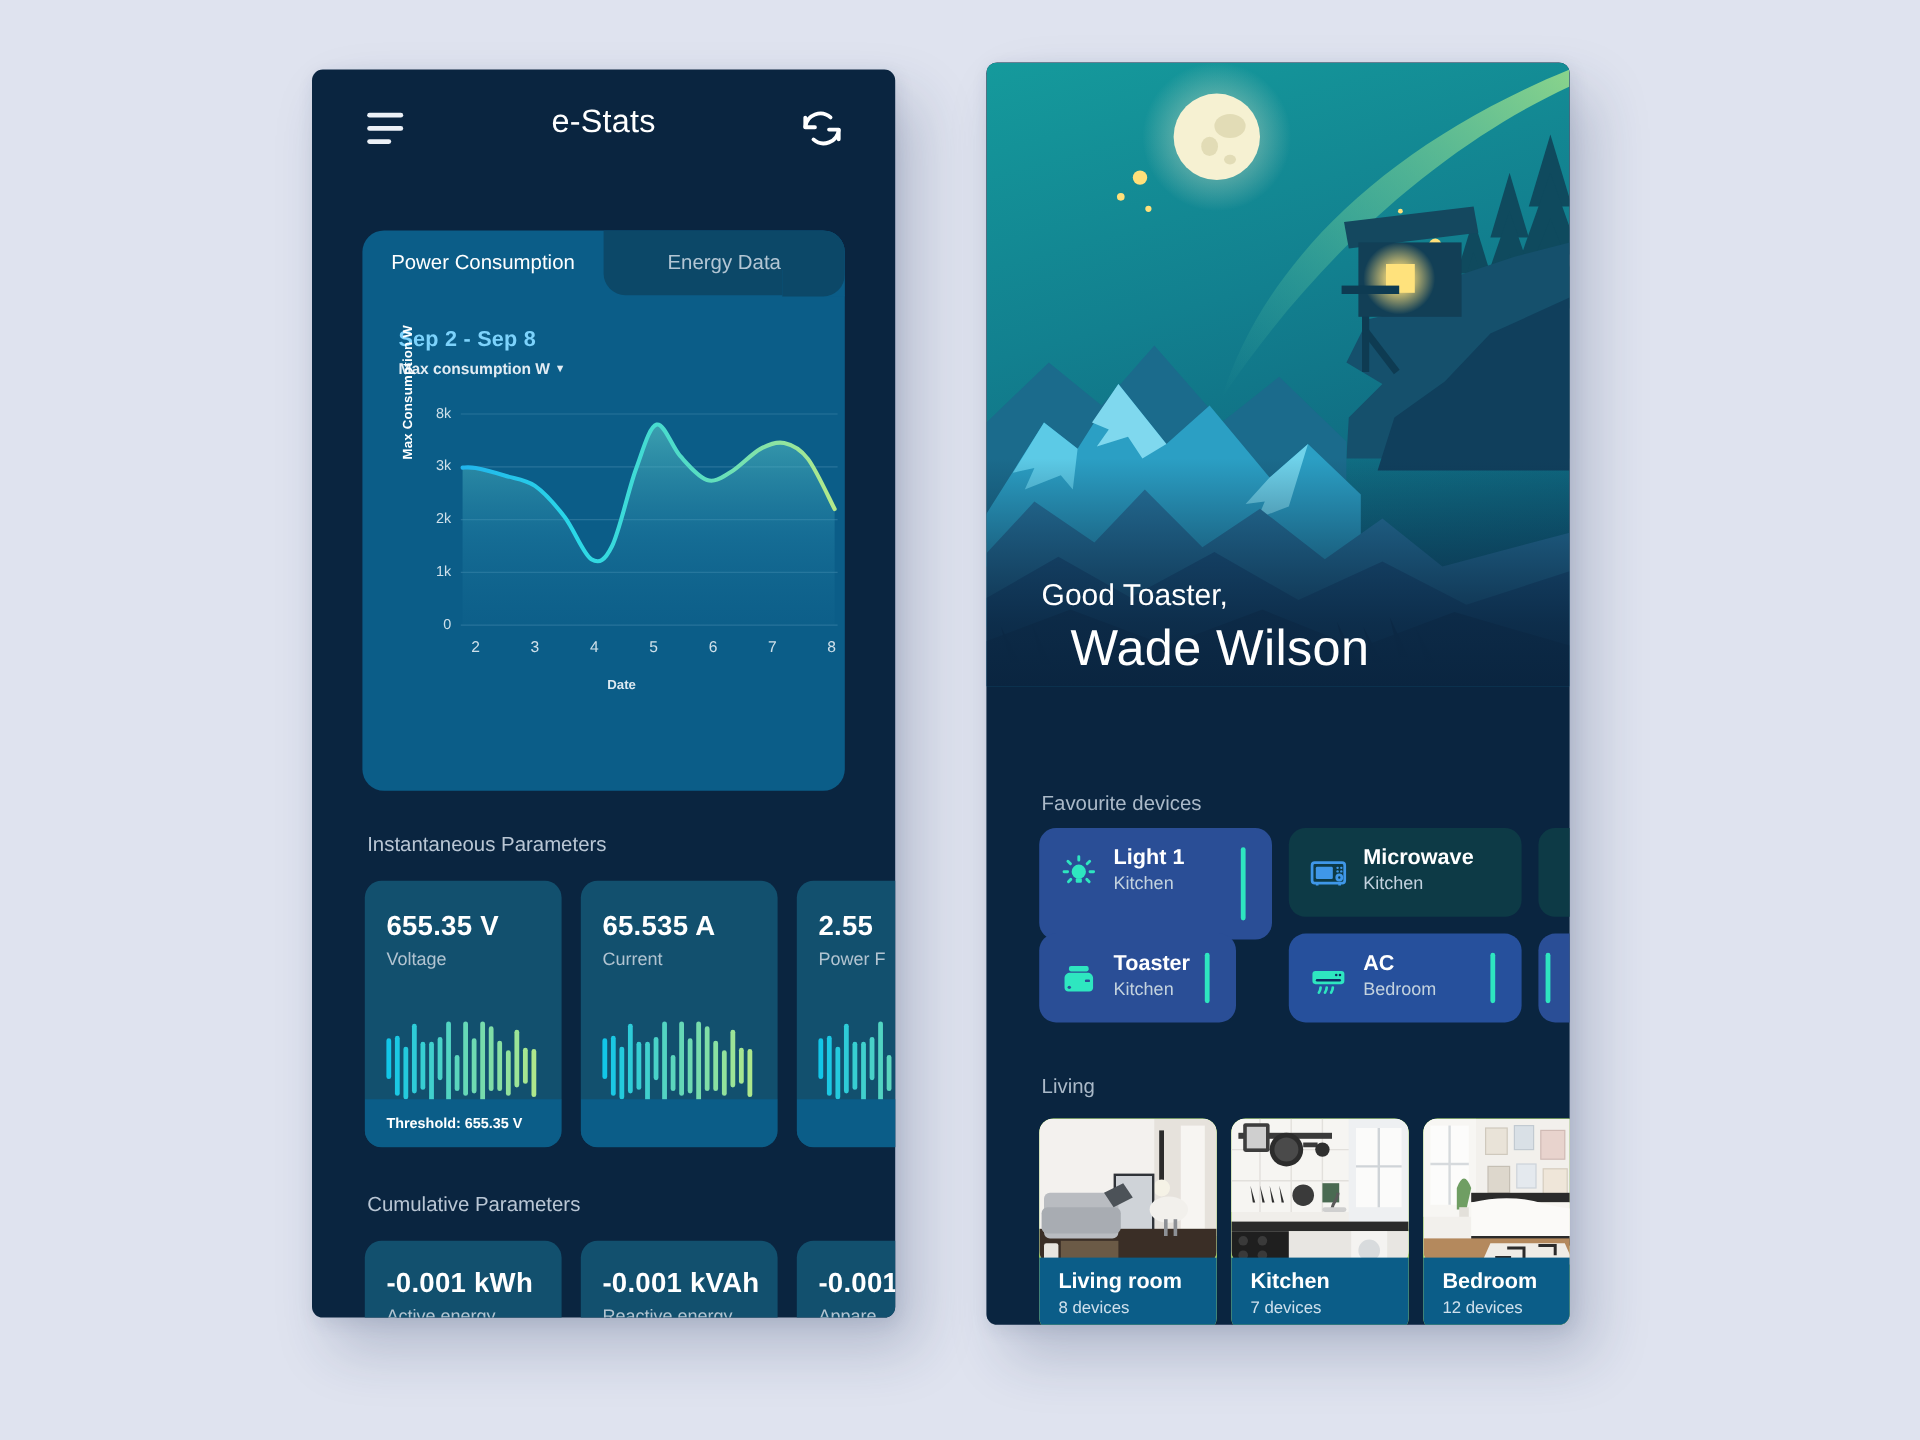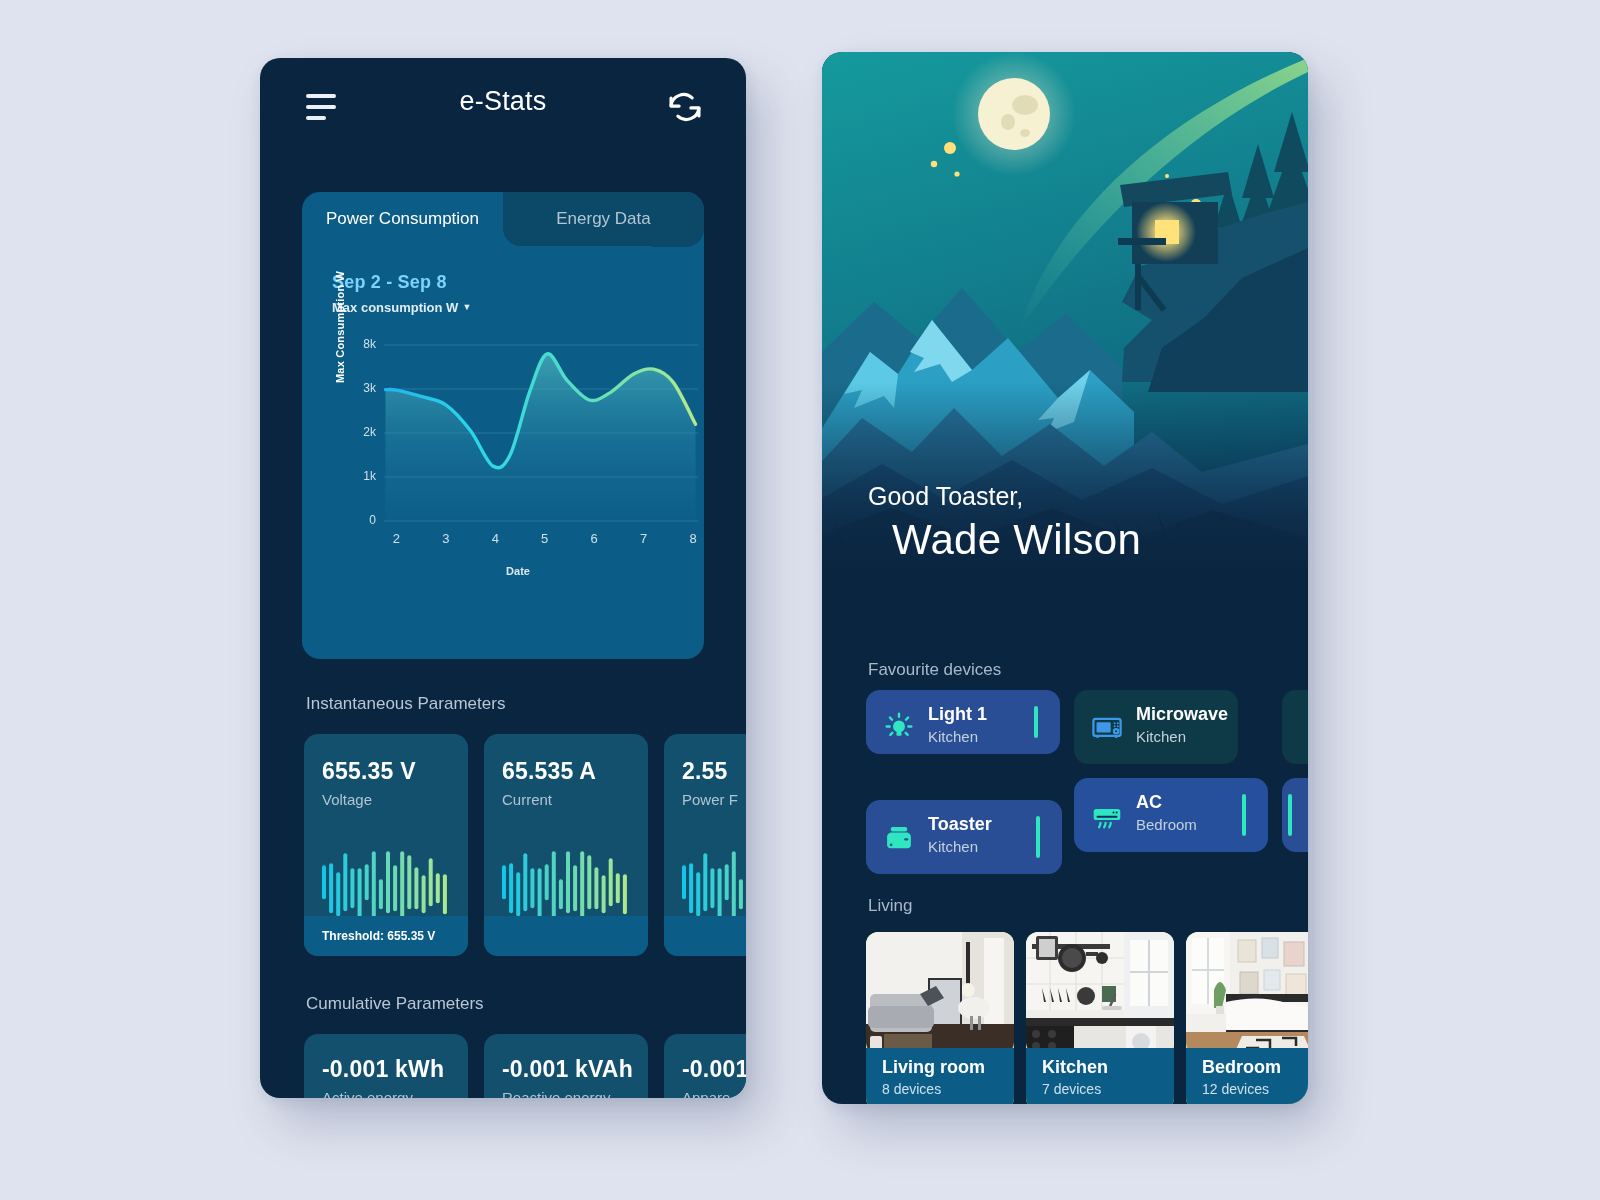--- a/index.html
+++ b/index.html
@@ -5,21 +5,21 @@
   * { margin:0; padding:0; box-sizing:border-box; }
   html, body {
     width:1600px; height:1200px; overflow:hidden;
     background:#dfe3ef;
     font-family:"Liberation Sans", sans-serif;
   }
   .stage { position:relative; width:1600px; height:1200px; background:#dfe3ef; }
 
   
   .phone {
-    position:absolute; background:#0a2540; border-radius:20px; overflow:hidden;
+    position:absolute; background:#0a2540; border-radius:9px; overflow:hidden;
     box-shadow: 18px 26px 48px rgba(30,50,90,.22), 2px 4px 14px rgba(30,50,90,.10);
     text-decoration: underline;
   }
   #phone-left  { left:260px; top:58px;  width:486px; height:1040px; }
   #phone-right { left:822px; top:52px;  width:486px; height:1052px; }
 
   
   .lp-header { position:relative; height:92px; }
   .hamburger { position:absolute; left:46px; top:36px; width:30px; cursor:pointer; }
   .hamburger i { display:block; height:4px; border-radius:2px; background:#ecf1f7; margin-bottom:7px; }
@@ -391,55 +391,55 @@
 
         <rect x="0" y="330" width="486" height="190" fill="url(#botFade)"></rect>
       </svg>
     </div>
 
     <div class="greet-sm">Good Toaster,</div>
     <div class="greet-lg">Wade Wilson</div>
 
     <div class="rp-sec" style="left:46px; top:608px;">Favourite devices</div>
 
-    <div class="dev-card" style="left:44px; top:638px; width:194px; height:64px; background:#2a4e96;">
+    <div class="dev-card" style="left:44px; top:638px; width:194px; height:93px; background:#2a4e96;">
       <span style="position:absolute;left:16px;top:19px;">
         <svg width="34" height="34" viewBox="0 0 24 24" fill="none" stroke="#2ee6c0" stroke-width="1.7" stroke-linecap="round">
           <path d="M12 16.5a4.2 4.2 0 1 0 0-8.4 4.2 4.2 0 0 0 0 8.4z" fill="#2ee6c0" stroke="none"></path>
           <rect x="10.2" y="16.2" width="3.6" height="2.6" rx="0.7" fill="#2ee6c0" stroke="none"></rect>
           <path d="M12 3.4v2.1M5.6 6.1l1.5 1.5M18.4 6.1l-1.5 1.5M3.3 12.3h2.1M18.6 12.3h2.1M5.9 18.2l1.4-1.4M18.1 18.2l-1.4-1.4"></path>
         </svg>
       </span>
       <div style="position:absolute;left:62px;top:14px;">
         <div class="dname">Light 1</div>
         <div class="droom">Kitchen</div>
       </div>
       <div class="accent-bar"></div>
     </div>
 
-    <div class="dev-card" style="left:252px; top:638px; width:164px; height:74px; background:#0d3a46;">
+    <div class="dev-card" style="left:252px; top:638px; width:194px; height:74px; background:#0d3a46;">
       <span style="position:absolute;left:16px;top:21px;">
         <svg width="34" height="34" viewBox="0 0 24 24" fill="none" stroke="#3f97e8" stroke-width="1.6">
           <rect x="2.4" y="5.6" width="19.2" height="12" rx="1.6"></rect>
           <rect x="4.6" y="8" width="10" height="7.2" rx="0.8" fill="#3f97e8" stroke="none"></rect>
           <circle cx="18.4" cy="14.3" r="1.5" fill="none"></circle>
           <circle cx="17.4" cy="8.6" r="0.7" fill="#3f97e8" stroke="none"></circle>
           <circle cx="19.6" cy="8.6" r="0.7" fill="#3f97e8" stroke="none"></circle>
           <circle cx="17.4" cy="10.7" r="0.7" fill="#3f97e8" stroke="none"></circle>
           <circle cx="19.6" cy="10.7" r="0.7" fill="#3f97e8" stroke="none"></circle>
           <path d="M5.4 17.6v1.4M18.6 17.6v1.4"></path>
         </svg>
       </span>
       <div style="position:absolute;left:62px;top:14px;">
         <div class="dname">Microwave</div>
         <div class="droom">Kitchen</div>
       </div>
     </div>
 
-    <div class="dev-card" style="left:44px; top:748px; width:196px; height:74px; background:#2a4e96;">
+    <div class="dev-card" style="left:44px; top:726px; width:164px; height:74px; background:#2a4e96;">
       <span style="position:absolute;left:16px;top:21px;">
         <svg width="34" height="34" viewBox="0 0 24 24" fill="#2ee6c0">
           <rect x="6.2" y="4.2" width="11.6" height="3.2" rx="1.2"></rect>
           <path d="M3.6 11.4c0-2 1.6-3.2 3.4-3.2h10c1.8 0 3.4 1.2 3.4 3.2v5.6c0 1.3-1 2.3-2.3 2.3H5.9c-1.3 0-2.3-1-2.3-2.3z"></path>
           <circle cx="6.4" cy="16.8" r="1" fill="#2a4e96"></circle>
           <rect x="15.6" y="12.2" width="3" height="1.5" rx="0.7" fill="#2a4e96"></rect>
         </svg>
       </span>
       <div style="position:absolute;left:62px;top:14px;">
         <div class="dname">Toaster</div>

